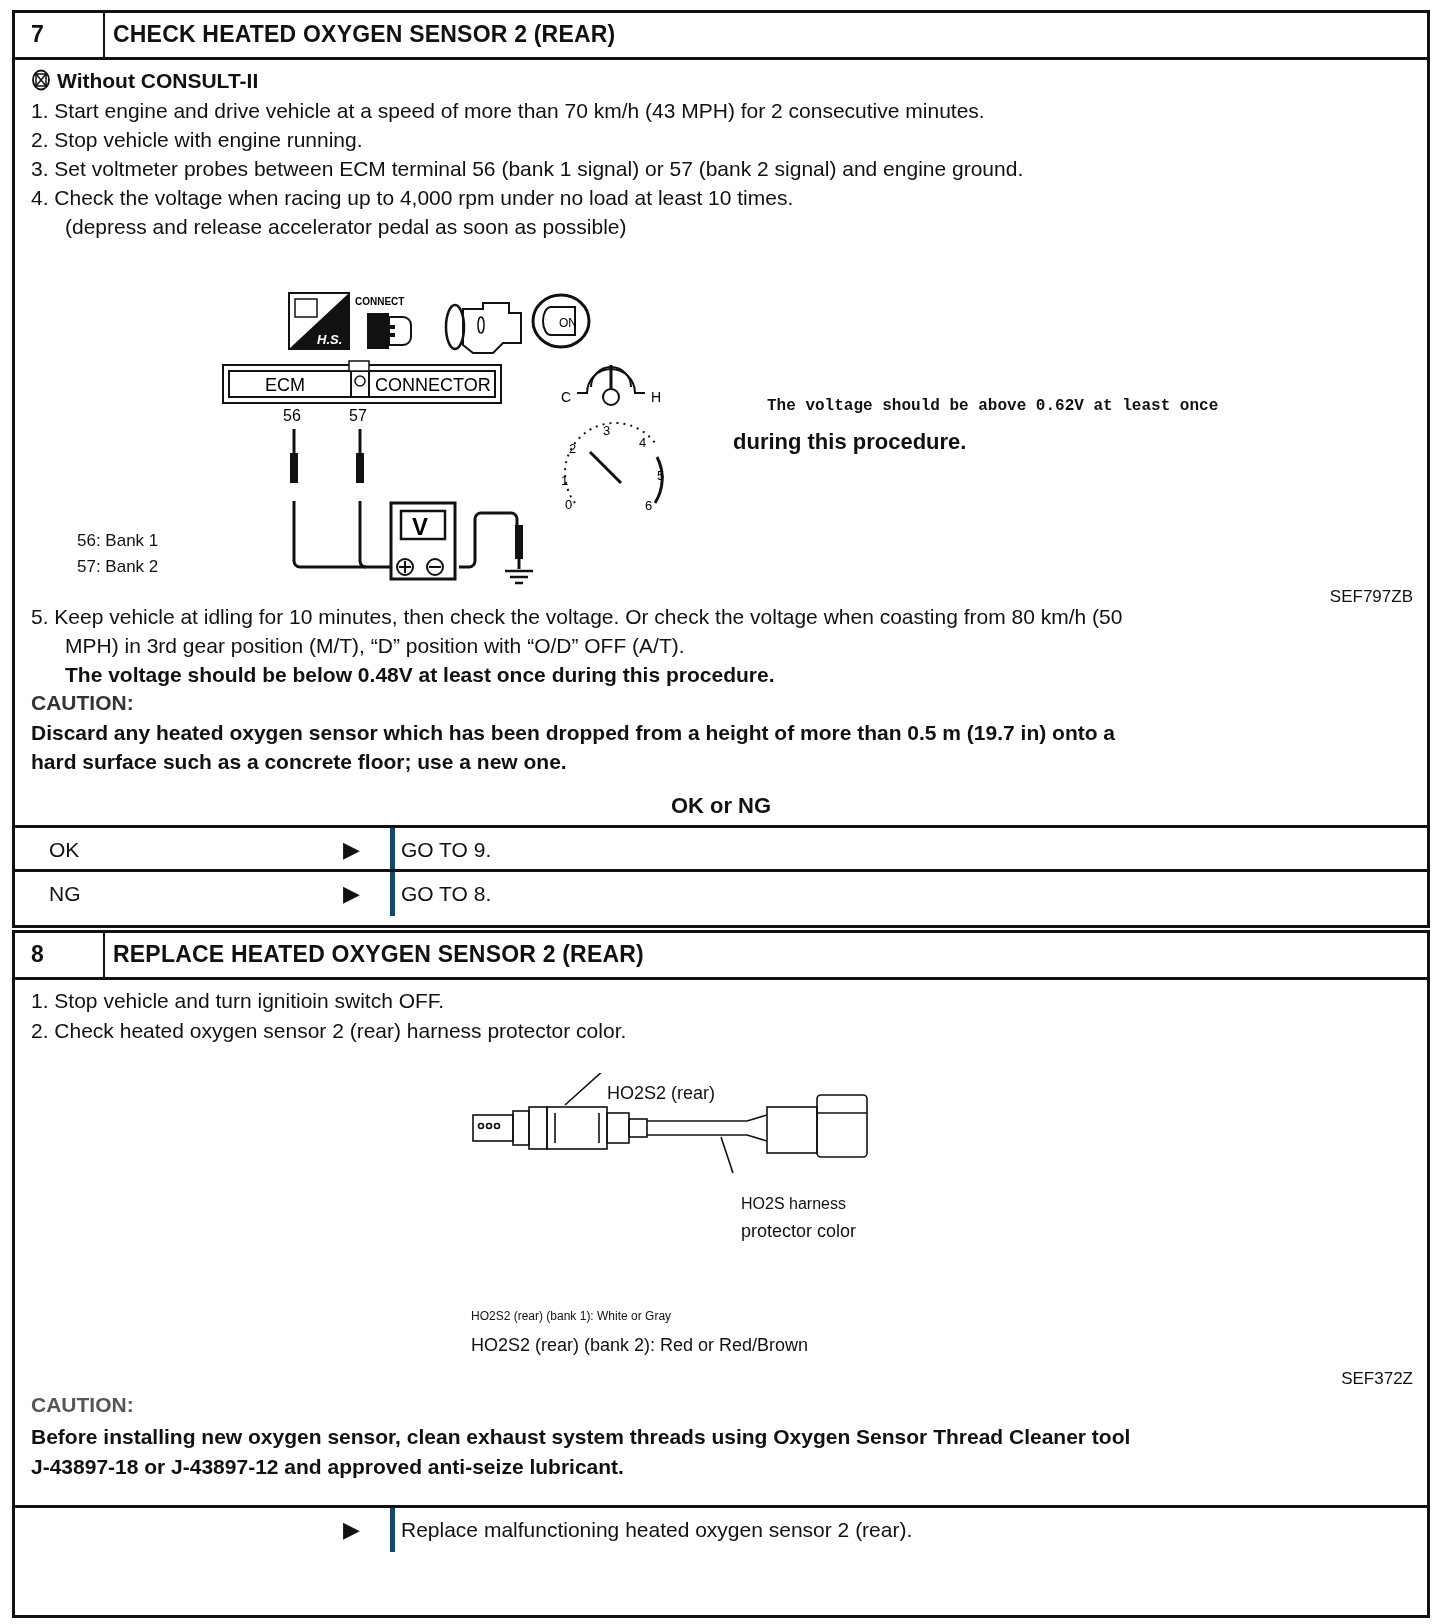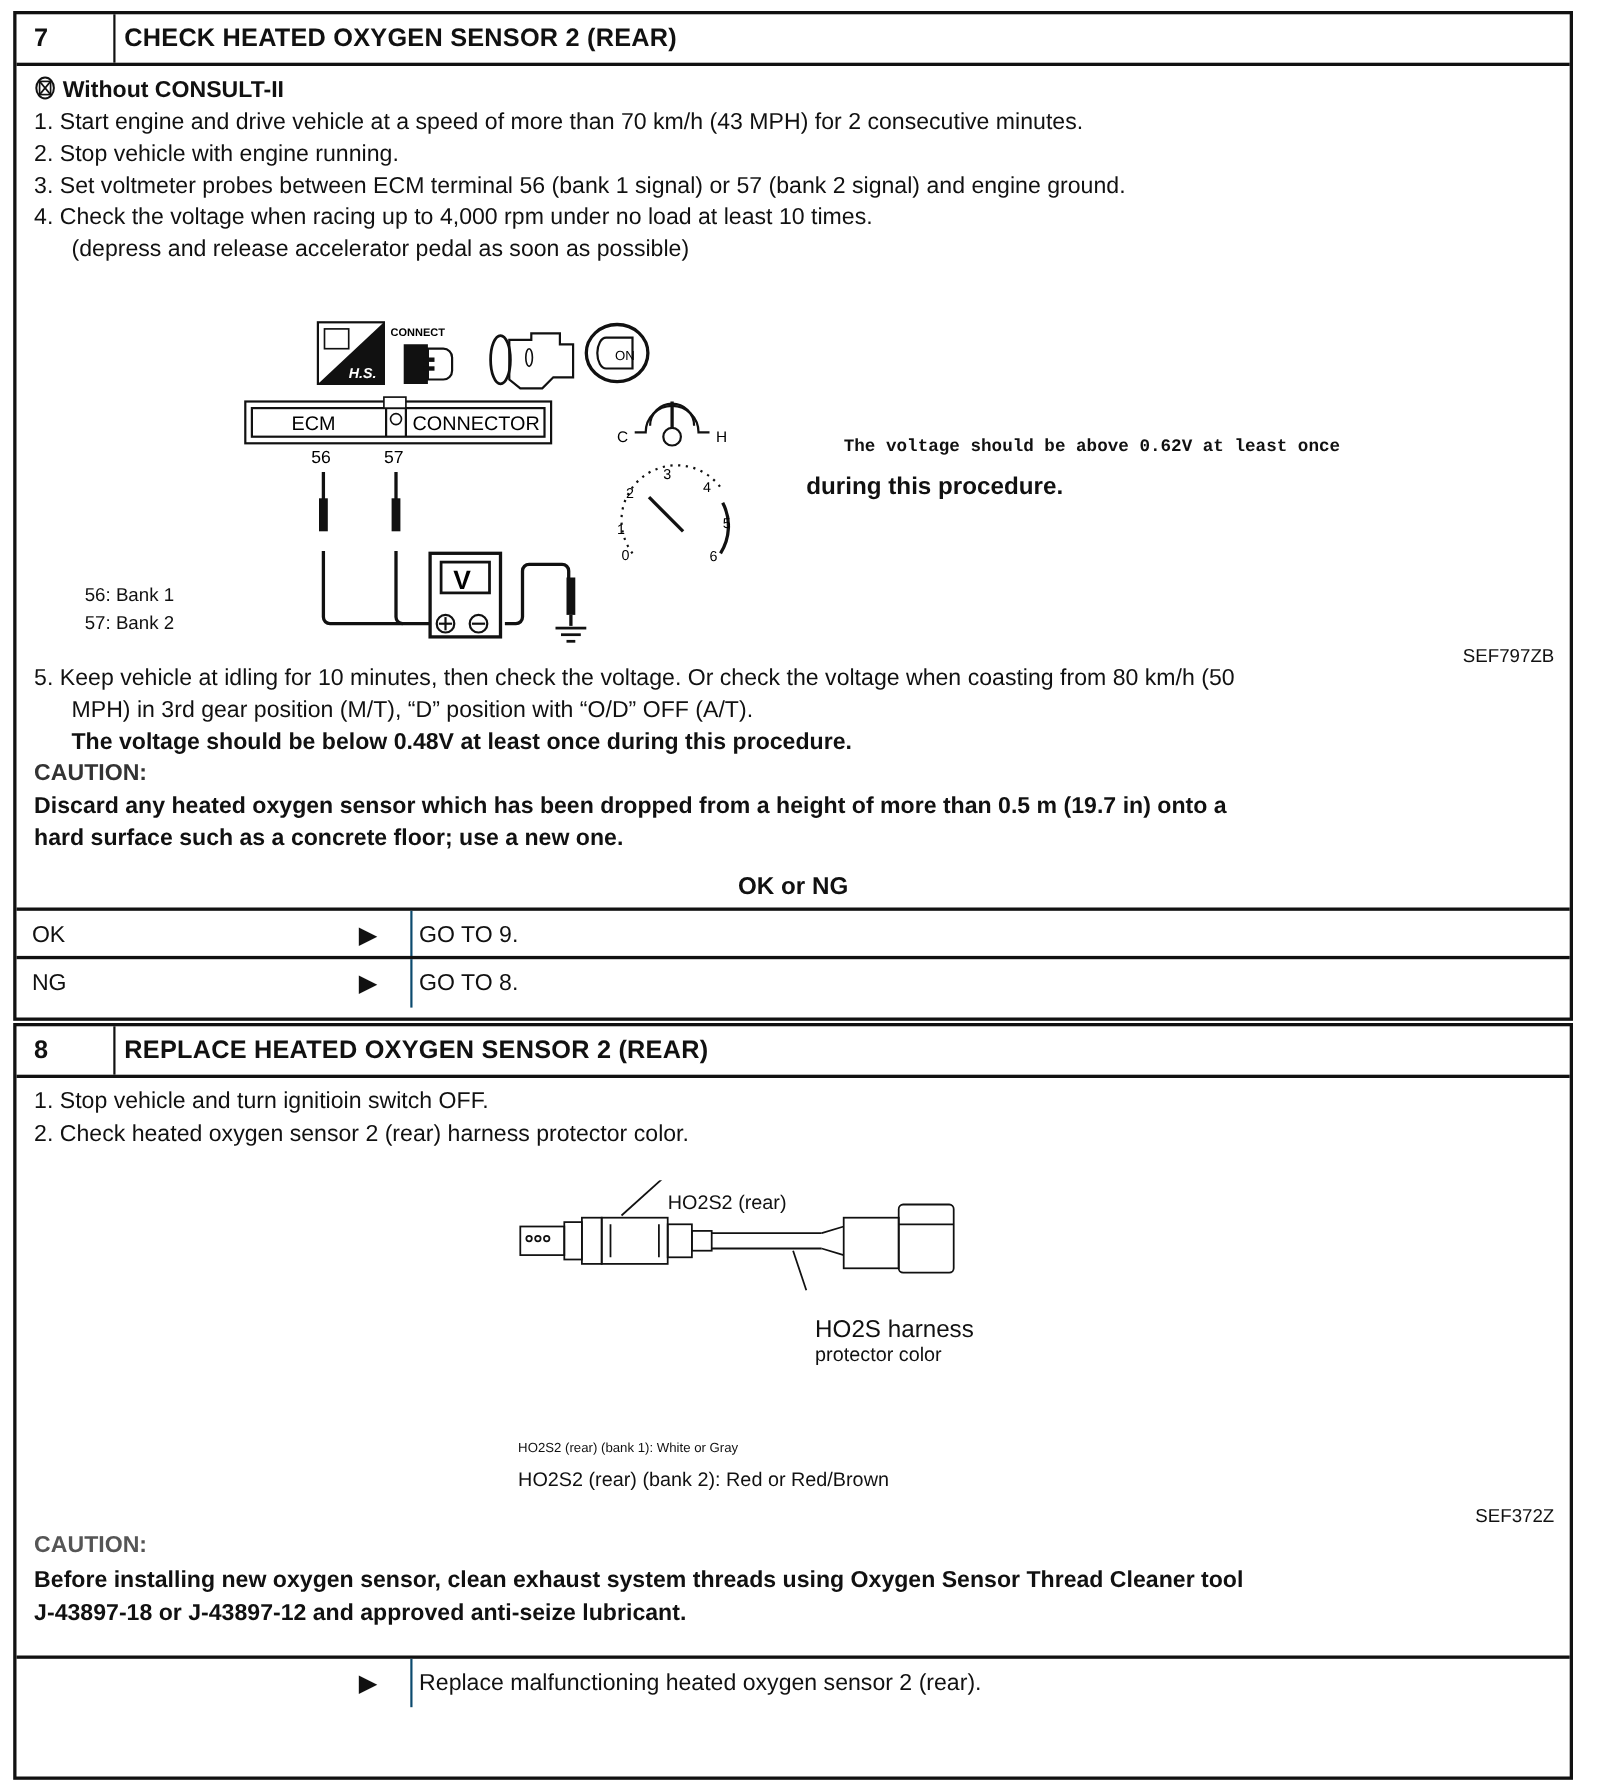--- a/index.html
+++ b/index.html
@@ -11,21 +11,21 @@
     position: absolute; left: 12px; width: 1418px;
     border: 3px solid #111; box-sizing: border-box; background: #fff;
   }
   .hdr { display: flex; height: 44px; border-bottom: 3px solid #111; }
   .hdr .num { width: 90px; border-right: 2px solid #111; font-weight: bold; font-size: 23px; padding: 8px 0 0 16px; box-sizing: border-box; }
   .hdr .ttl { flex: 1; font-weight: bold; font-size: 23px; padding: 8px 0 0 8px; box-sizing: border-box; letter-spacing: 0.2px; }
   .line { position: absolute; font-size: 21px; white-space: nowrap; }
   .b { font-weight: bold; }
   .small { font-size: 17px; }
   .resrow { position: absolute; left: 0; right: 0; height: 44px; border-top: 3px solid #111; display: flex; font-size: 21px; }
-  .resrow .l { width: 360px; border-right: 2px solid #0c4a6e; position: relative; padding: 10px 0 0 14px; box-sizing: border-box; }
+  .resrow .l { width: 360px; border-right: 5px solid #0c4a6e; position: relative; padding: 10px 0 0 14px; box-sizing: border-box; margin-left: 20px; }
   .resrow .arrow { position: absolute; right: 30px; top: 9px; font-size: 22px; }
   .resrow .r { flex: 1; padding: 10px 0 0 6px; box-sizing: border-box; }
   svg text { font-family: "Liberation Sans", sans-serif; }
 </style>
 </head>
 <body>
 
 <div class="box" style="top:10px; height:918px;">
   <div class="hdr">
     <div class="num">7</div>
@@ -196,21 +196,21 @@
       <path d="M282 48 l20 -6 M282 62 l20 6"></path>
       <rect x="302" y="34" width="50" height="46"></rect>
       <rect x="352" y="22" width="50" height="62" rx="4"></rect>
       <line x1="352" y1="40" x2="402" y2="40"></line>
       <line x1="100" y1="32" x2="140" y2="-4"></line>
       <line x1="256" y1="64" x2="268" y2="100"></line>
     </g>
     <text x="140" y="-6" font-size="17">HO2S2  (rear)</text>
   </svg>
   <div class="line small" style="left:592px; top:150px; font-size:18px;">HO2S2  (rear)</div>
-  <div class="line small" style="left:726px; top:262px; font-size:22px;">HO2S  harness</div>
+  <div class="line small" style="left:726px; top:262px; font-size:16px;">HO2S  harness</div>
   <div class="line small" style="left:726px; top:288px; font-size:18px;">protector  color</div>
 
   <div class="line small" style="left:456px; top:376px; font-size:12px;">HO2S2  (rear)  (bank  1):  White  or  Gray</div>
   <div class="line small" style="left:456px; top:402px; font-size:18px;">HO2S2  (rear)  (bank  2):  Red  or  Red/Brown</div>
   <div class="line small" style="right:14px; top:436px;">SEF372Z</div>
 
   <div class="line b" style="left:16px; top:460px; color:#555;">CAUTION:</div>
   <div class="line b" style="left:16px; top:492px;">Before installing new oxygen sensor, clean exhaust system threads using Oxygen Sensor Thread Cleaner tool</div>
   <div class="line b" style="left:16px; top:522px;">J-43897-18 or J-43897-12 and approved anti-seize lubricant.</div>
 

